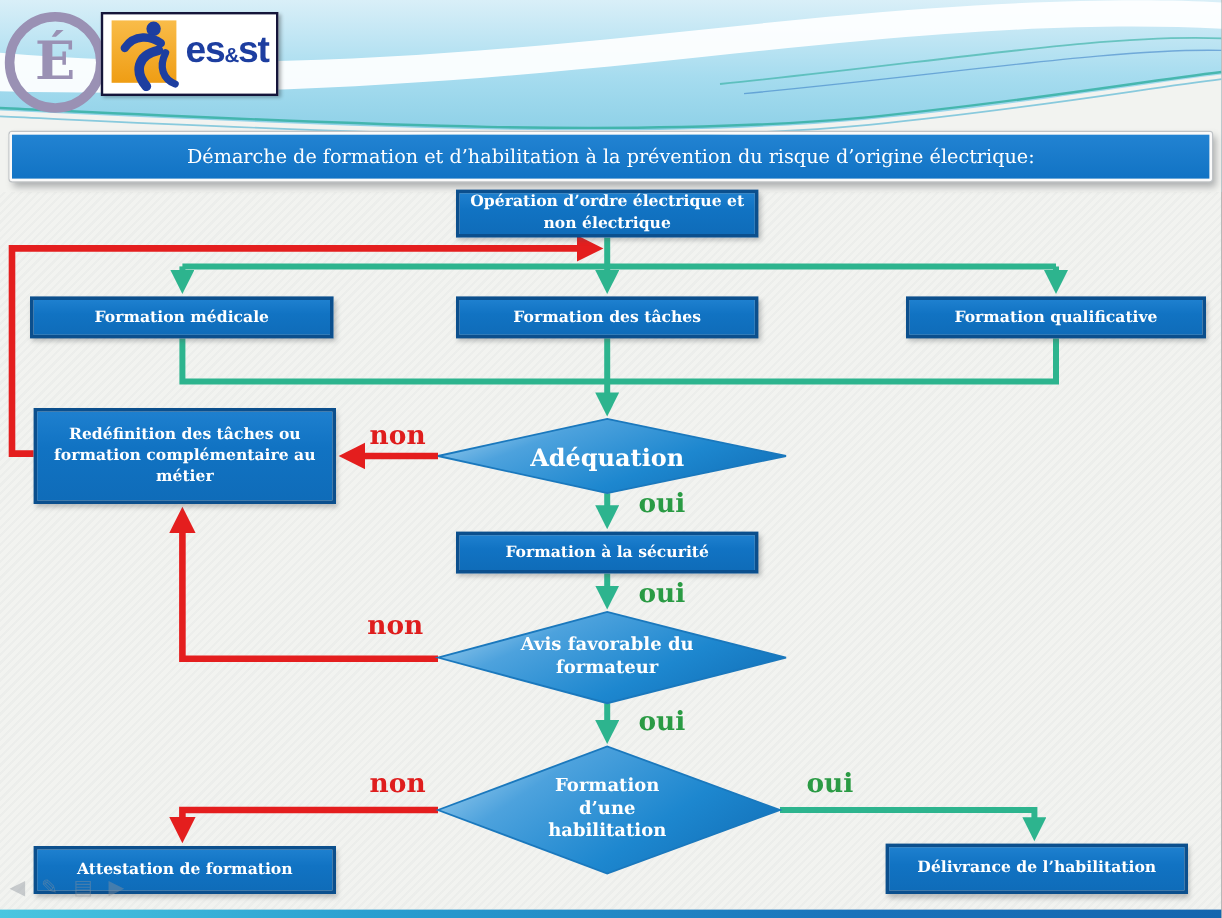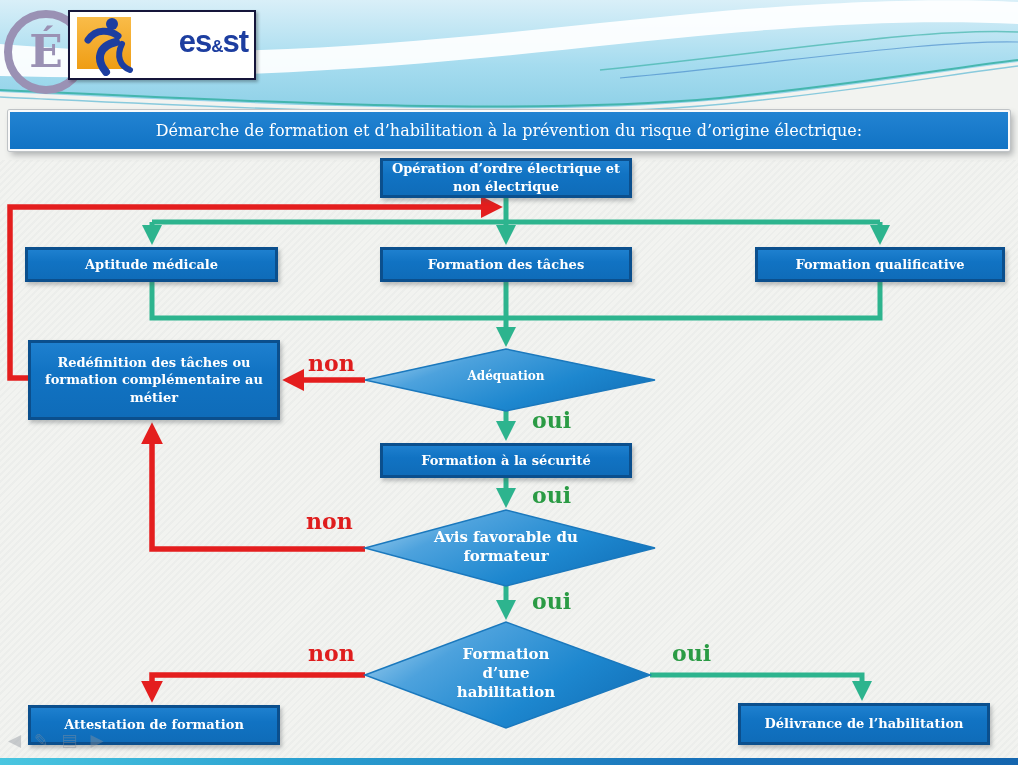--- a/index.html
+++ b/index.html
@@ -13,22 +13,22 @@
   svg{display:block;}
   
   #hdr{position:absolute;left:0;top:0;width:1018px;height:160px;}
   
   #circle-logo{
     position:absolute;left:4px;top:10px;width:68px;height:68px;border-radius:50%;
     border:8px solid #9a91b4;color:#9a91b4;display:flex;align-items:center;justify-content:center;
     font-family:"DejaVu Serif",serif;font-weight:bold;font-size:44px;line-height:1;overflow:visible;
   }
   #esst-logo{
-    position:absolute;left:68px;top:10px;width:144px;height:66px;background:#fff;
-    border:2px solid #15153a;box-shadow:2px 2px 3px rgba(0,0,0,.3);padding-left:40px;
+    position:absolute;left:84px;top:10px;width:144px;height:66px;background:#fff;
+    border:2px solid #15153a;box-shadow:2px 2px 3px rgba(0,0,0,.3);
   }
   #esst-orange{position:absolute;left:7px;top:5px;width:54px;height:52px;
     background:linear-gradient(180deg,#f9bc49,#ef9d14);}
   #esst-text{position:absolute;right:6px;top:14px;font-family:"Liberation Sans",sans-serif;
     font-weight:bold;color:#1d3ea0;font-size:31px;letter-spacing:-1px;line-height:1;}
   #esst-text .amp{font-size:17px;}
   
   #title-bar{
     position:absolute;left:8px;top:110px;width:998px;height:37px;
     background:linear-gradient(180deg,#2283d2,#1173c4);
@@ -139,29 +139,29 @@
     </g>
 
     <g stroke="#1a78bd" stroke-width="1.5" fill="url(#diaGrad)">
       <polygon points="365,380 506,349 655,380 506,411"></polygon>
       <polygon points="365,548 506,510 655,548 506,586"></polygon>
       <polygon points="365,675 506,622 650,675 506,728"></polygon>
     </g>
   </svg>
 
   <div class="fbox" style="left:380px;top:158px;width:252px;height:40px;">Opération d’ordre électrique et non électrique</div>
-  <div class="fbox" style="left:25px;top:247px;width:253px;height:35px;">Aptitude médicale</div>
+  <div class="fbox" style="left:25px;top:247px;width:253px;height:35px;">Formation médicale</div>
   <div class="fbox" style="left:380px;top:247px;width:252px;height:35px;">Formation des tâches</div>
   <div class="fbox" style="left:755px;top:247px;width:250px;height:35px;">Formation qualificative</div>
   <div class="fbox" style="left:28px;top:340px;width:252px;height:80px;">Redéfinition des tâches ou formation complémentaire au métier</div>
   <div class="fbox" style="left:380px;top:443px;width:252px;height:35px;">Formation à la sécurité</div>
   <div class="fbox" style="left:28px;top:705px;width:252px;height:40px;">Attestation de formation</div>
   <div class="fbox" style="left:738px;top:703px;width:252px;height:42px;">Délivrance de l’habilitation</div>
 
-  <div class="dtext" style="left:406px;top:369px;width:200px;font-size:12px;">Adéquation</div>
+  <div class="dtext" style="left:406px;top:369px;width:200px;font-size:20px;">Adéquation</div>
   <div class="dtext" style="left:426px;top:528px;width:160px;">Avis favorable du formateur</div>
   <div class="dtext" style="left:446px;top:645px;width:120px;">Formation d’une habilitation</div>
 
   <div class="lbl non" style="left:308px;top:352px;">non</div>
   <div class="lbl oui" style="left:532px;top:409px;">oui</div>
   <div class="lbl oui" style="left:532px;top:484px;">oui</div>
   <div class="lbl non" style="left:306px;top:510px;">non</div>
   <div class="lbl oui" style="left:532px;top:590px;">oui</div>
   <div class="lbl non" style="left:308px;top:642px;">non</div>
   <div class="lbl oui" style="left:672px;top:642px;">oui</div>

